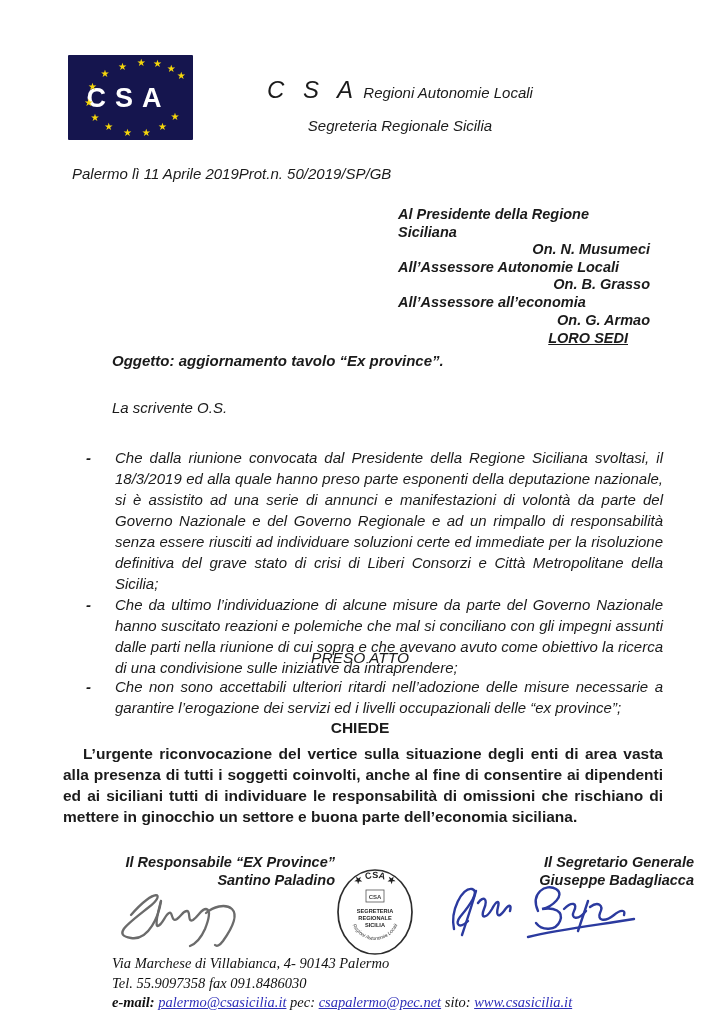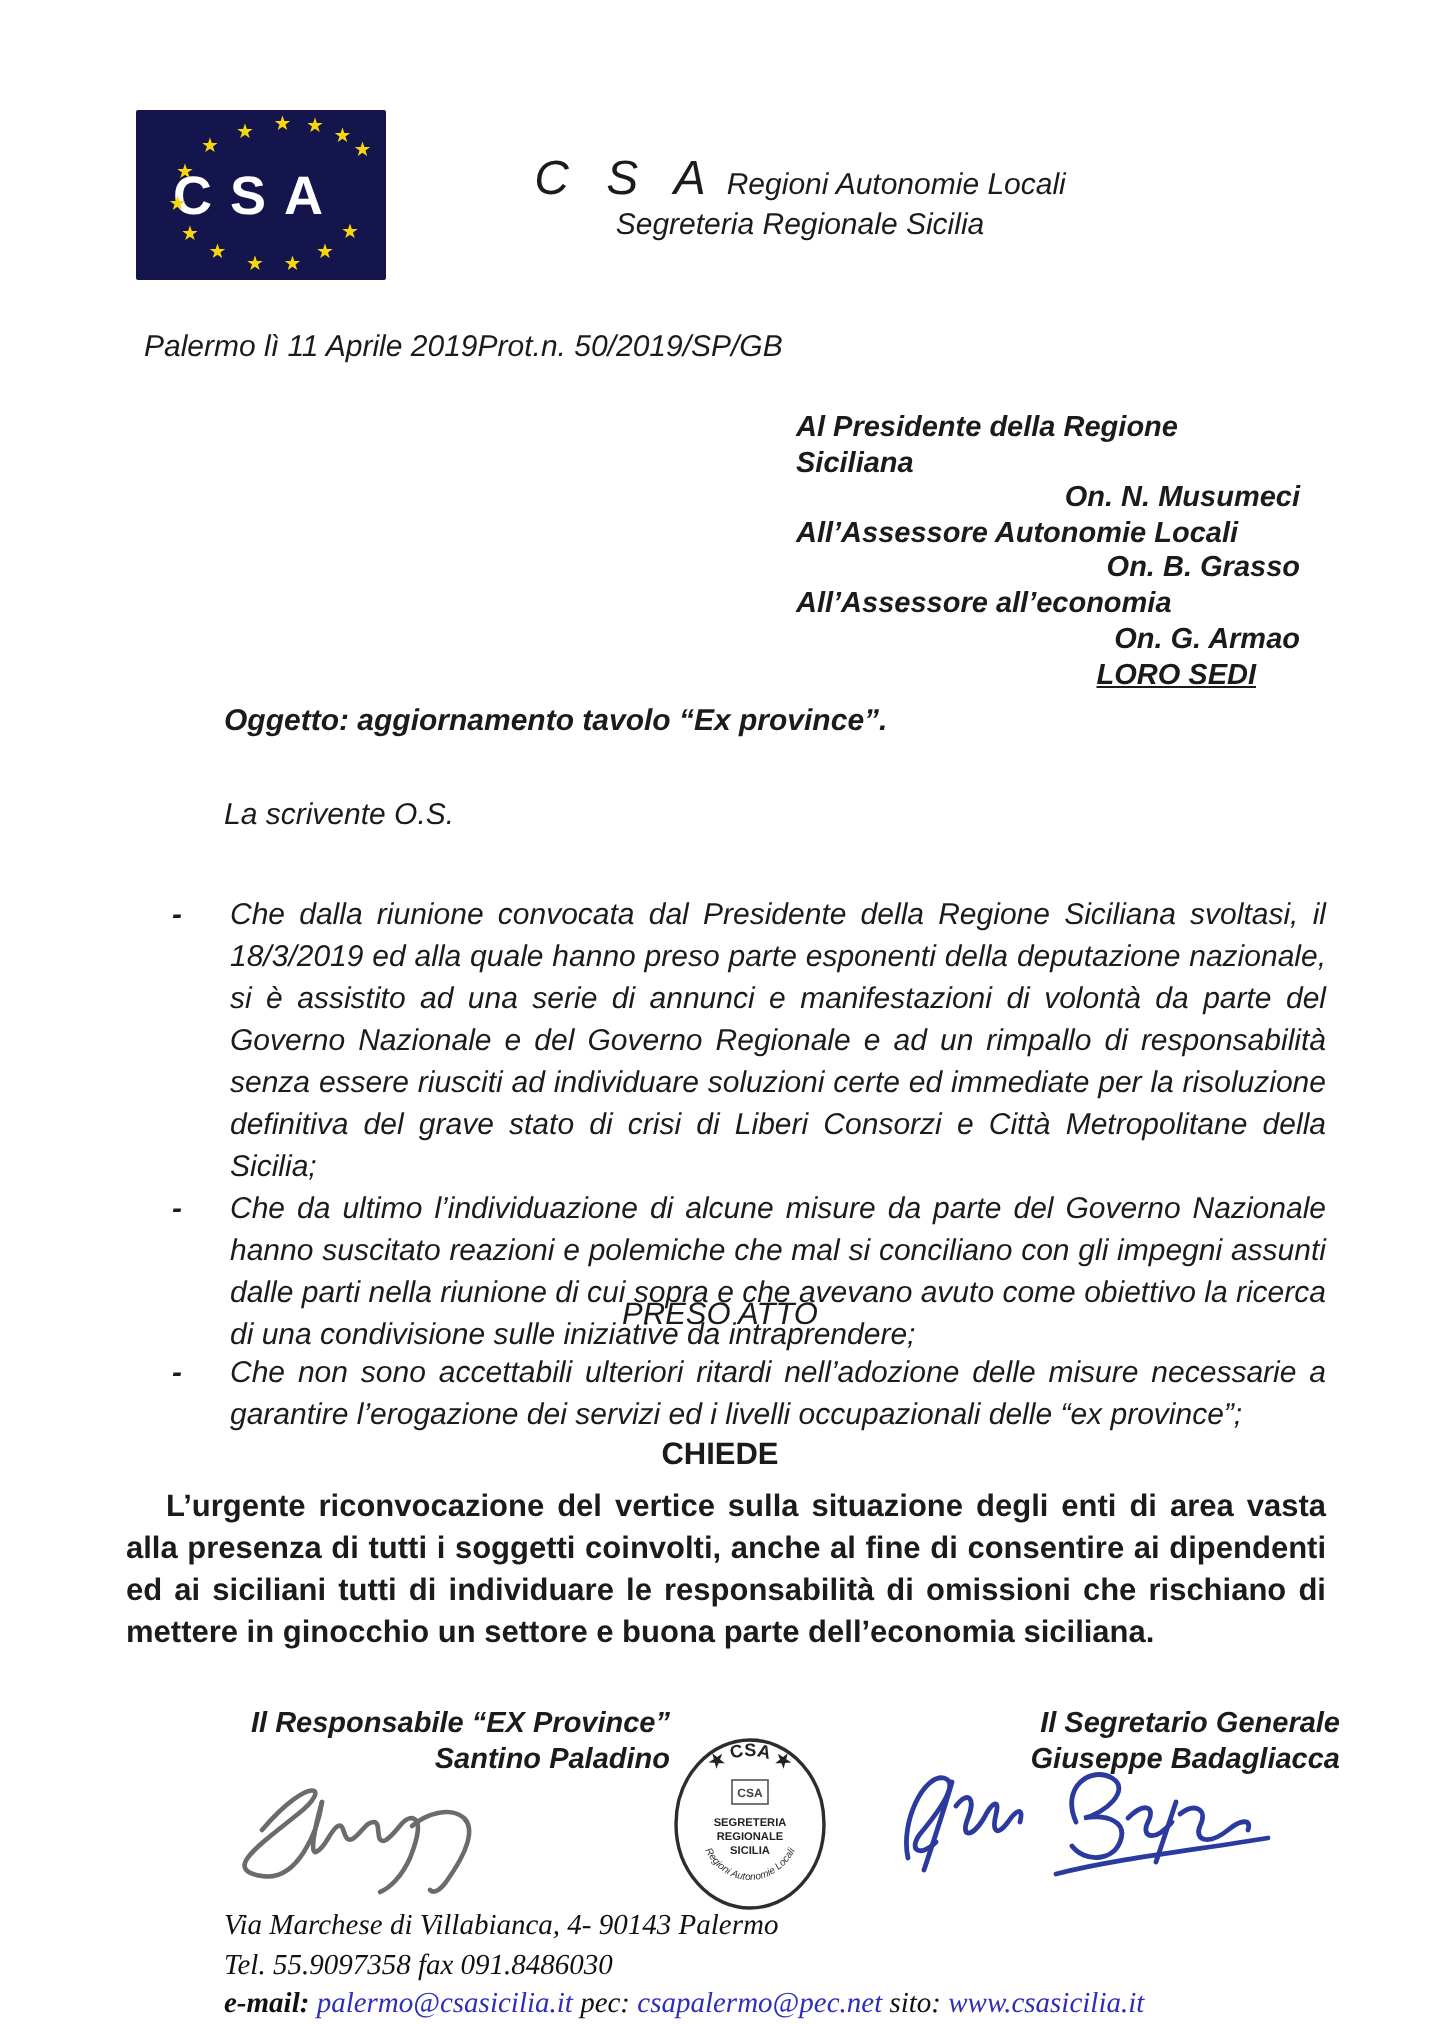--- a/index.html
+++ b/index.html
@@ -8,21 +8,21 @@
 
   
   .logo{position:absolute;left:68px;top:55px;width:125px;height:85px;border-radius:1px;}
   .logo-text{position:absolute;left:0;right:4px;top:28px;text-align:center;
              color:#fff;font-weight:bold;font-size:27px;letter-spacing:9px;}
   .logo-star{position:absolute;font-size:10px;line-height:10px;}
   .org{position:absolute;left:232px;top:76px;width:336px;text-align:center;font-style:italic;}
   .org-line1{white-space:nowrap;}
   .org-acronym{font-size:24px;letter-spacing:6px;}
   .org-name{font-size:15px;}
-  .org-sub{font-size:15px;margin-top:0;}
+  .org-sub{font-size:15px;margin-top:13px;}
 
   
   .meta{position:absolute;left:72px;right:72px;top:165px;display:flex;
         font-style:italic;font-size:15px;}
 
   
   .recipients{position:absolute;left:398px;top:206px;width:252px;
               font-weight:bold;font-style:italic;font-size:14.5px;line-height:17.6px;}
   .recipients .ind{padding-left:19px;text-align:right;}
   .loro-sedi{margin-top:1px;text-align:right;padding-right:22px;}
@@ -39,29 +39,29 @@
   .dash{width:29px;flex:0 0 29px;font-weight:bold;}
   .btext{flex:1;margin:0;text-align:justify;}
 
   .chiede-par{position:absolute;left:63px;right:57px;top:743px;font-weight:bold;
               font-size:15.5px;line-height:21px;text-align:justify;text-indent:20px;margin:0;}
 
   
   .sig-label{position:absolute;top:853px;font-weight:bold;font-style:italic;
              font-size:14.5px;line-height:18px;text-align:right;}
   .sig-left-label{left:95px;width:240px;}
-  .sig-right-label{left:425px;width:245px;font-style:italic;}
+  .sig-right-label{left:449px;width:245px;font-style:italic;}
   .sig-svg{position:absolute;}
   .stamp{position:absolute;left:333px;top:866px;}
 
   
   .footer{position:absolute;left:112px;top:954px;font-family:"Liberation Serif","DejaVu Serif",serif;
           font-style:italic;font-size:14.5px;line-height:19.5px;color:#111;}
   .footer .lbl{font-weight:bold;}
-  .footer a{cursor:pointer;}
+  .footer a{text-decoration:underline;cursor:pointer;}
 </style>
 </head>
 <body>
 
 <div class="page">
 
   <div class="logo" style="background: rgb(21, 21, 78);">
     <span class="logo-text">CSA</span>
     <span id="logo-stars"><span class="logo-star" style="left: 13%; top: 50%; color: rgb(246, 215, 11);">★</span><span class="logo-star" style="left: 16%; top: 32%; color: rgb(246, 215, 11);">★</span><span class="logo-star" style="left: 26%; top: 17%; color: rgb(246, 215, 11);">★</span><span class="logo-star" style="left: 40%; top: 8%; color: rgb(246, 215, 11);">★</span><span class="logo-star" style="left: 55%; top: 4%; color: rgb(246, 215, 11);">★</span><span class="logo-star" style="left: 68%; top: 5%; color: rgb(246, 215, 11);">★</span><span class="logo-star" style="left: 79%; top: 10%; color: rgb(246, 215, 11);">★</span><span class="logo-star" style="left: 87%; top: 19%; color: rgb(246, 215, 11);">★</span><span class="logo-star" style="left: 18%; top: 68%; color: rgb(246, 215, 11);">★</span><span class="logo-star" style="left: 29%; top: 79%; color: rgb(246, 215, 11);">★</span><span class="logo-star" style="left: 44%; top: 86%; color: rgb(246, 215, 11);">★</span><span class="logo-star" style="left: 59%; top: 86%; color: rgb(246, 215, 11);">★</span><span class="logo-star" style="left: 72%; top: 79%; color: rgb(246, 215, 11);">★</span><span class="logo-star" style="left: 82%; top: 67%; color: rgb(246, 215, 11);">★</span></span>
   </div>

